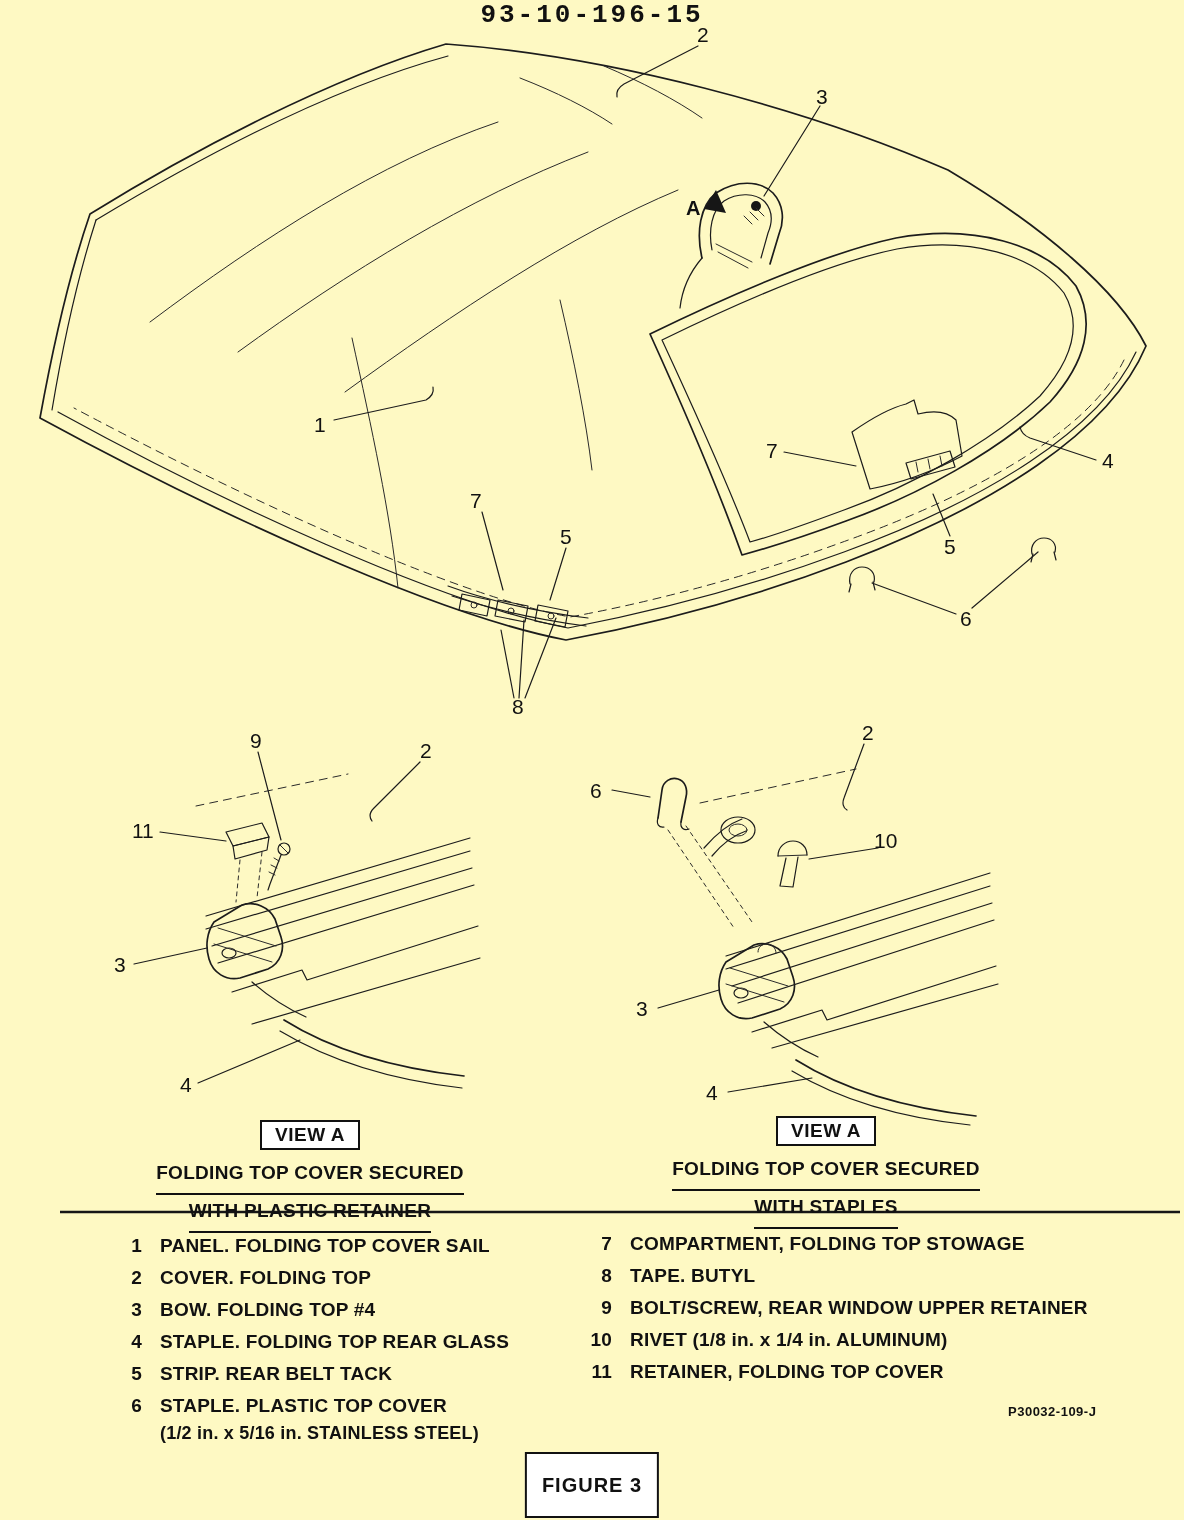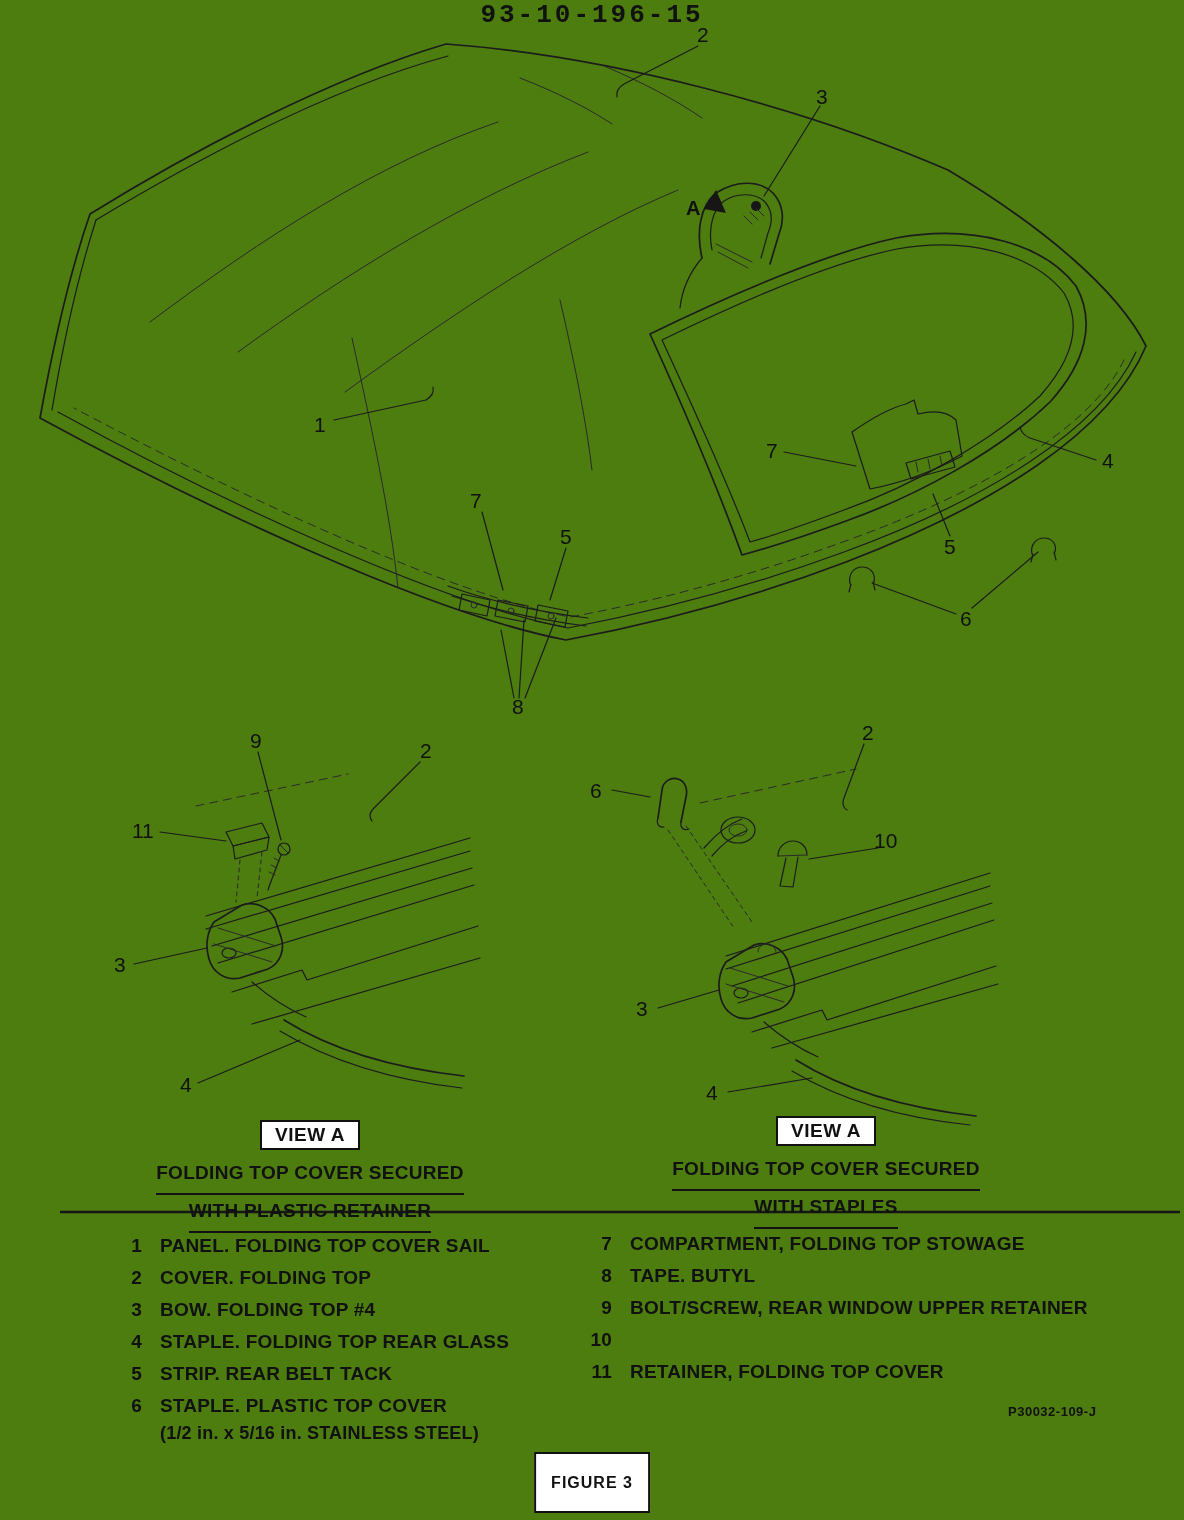--- a/index.html
+++ b/index.html
@@ -1,18 +1,18 @@
 <!DOCTYPE html>
 <html><head>
 <meta charset="utf-8">
 <style>
   html,body { margin:0; padding:0; background:#e8e8e8; }
   .page {
     position:relative; width:1184px; height:1520px; margin:0 auto;
-    background:#4d7c0f; color:#111;
+    background:#fef9c3; color:#111;
     font-family:"Liberation Sans", sans-serif; overflow:hidden;
   }
   .abs { position:absolute; }
 
   
   .ln  { fill:none; stroke:#1c1c1c; stroke-width:1.7; stroke-linecap:round; stroke-linejoin:round; }
   .ln2 { fill:none; stroke:#1c1c1c; stroke-width:1.2; stroke-linecap:round; stroke-linejoin:round; }
   .thin{ fill:none; stroke:#2a2a2a; stroke-width:1;   stroke-linecap:round; }
   .dash { stroke-dasharray:8 6; }
   .dash2{ stroke-dasharray:4 4; }
@@ -40,21 +40,21 @@
 
   .legend-col { font-size:19px; font-weight:bold; letter-spacing:.2px; }
   .legend-row { display:flex; align-items:flex-start; line-height:32px; }
   .legend-num  { flex:0 0 34px; text-align:right; margin-right:18px; }
   .legend-text { white-space:nowrap; }
   .legend-sub  { line-height:22px; font-size:18px; }
 
   .part-number { font-size:13px; font-weight:bold; letter-spacing:.5px; text-align:left; }
   .figure-box {
     border:2px solid #111; padding:20px 15px;
-    font-size:16px; font-weight:bold; letter-spacing:1px; background:#fff;
+    font-size:20px; font-weight:bold; letter-spacing:1px; background:#fff;
   }
 </style>
 </head>
 <body>
 
 <div class="page">
 
   <div class="abs doc-number">93-10-196-15</div>
 
   <svg class="abs" style="top:0;left:0" width="1184" height="1520" viewBox="0 0 1184 1520">
@@ -288,20 +288,21 @@
     <div class="legend-row">
       <div class="legend-num">8</div>
       <div class="legend-text">TAPE. BUTYL</div>
     </div>
     <div class="legend-row">
       <div class="legend-num">9</div>
       <div class="legend-text">BOLT/SCREW, REAR WINDOW UPPER RETAINER</div>
     </div>
     <div class="legend-row">
       <div class="legend-num">10</div>
+      <div class="legend-text">RIVET (1/8 in. x 1/4 in. ALUMINUM)</div>
     </div>
     <div class="legend-row">
       <div class="legend-num">11</div>
       <div class="legend-text">RETAINER, FOLDING TOP COVER</div>
     </div>
   </div>
 
   <div class="abs part-number" style="left:1008px; top:1404px; width:140px">P30032-109-J</div>
 
   <div class="abs" style="left:50%; top:1474px; transform:translateX(-50%)">

